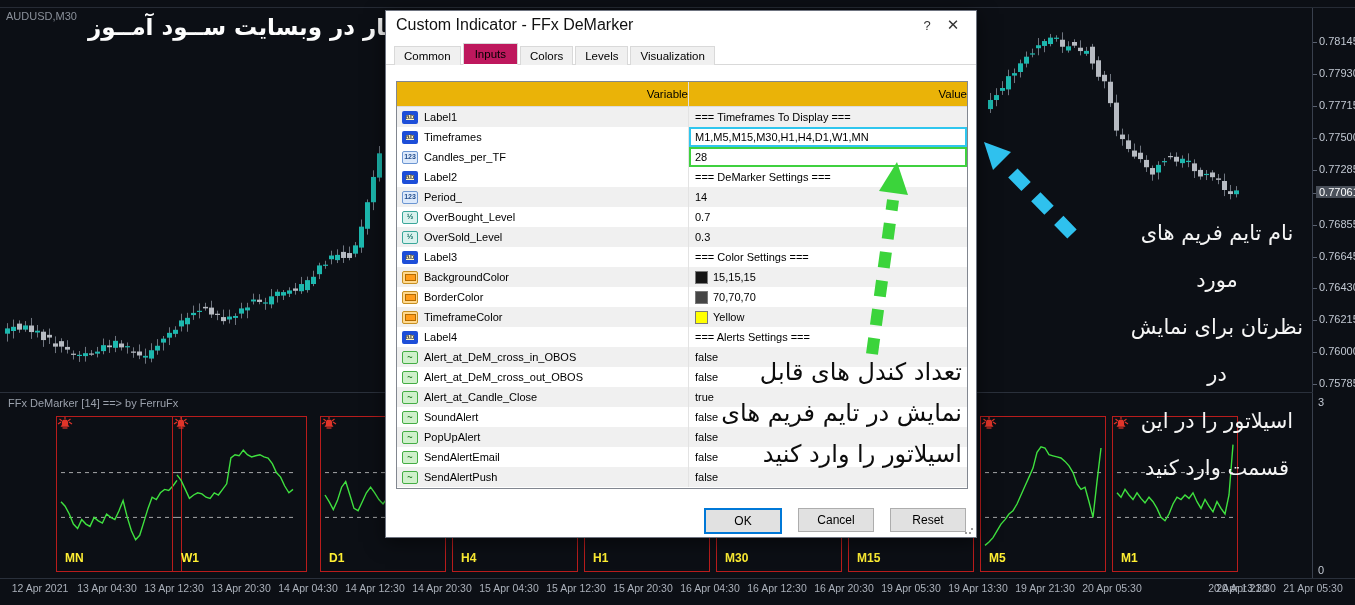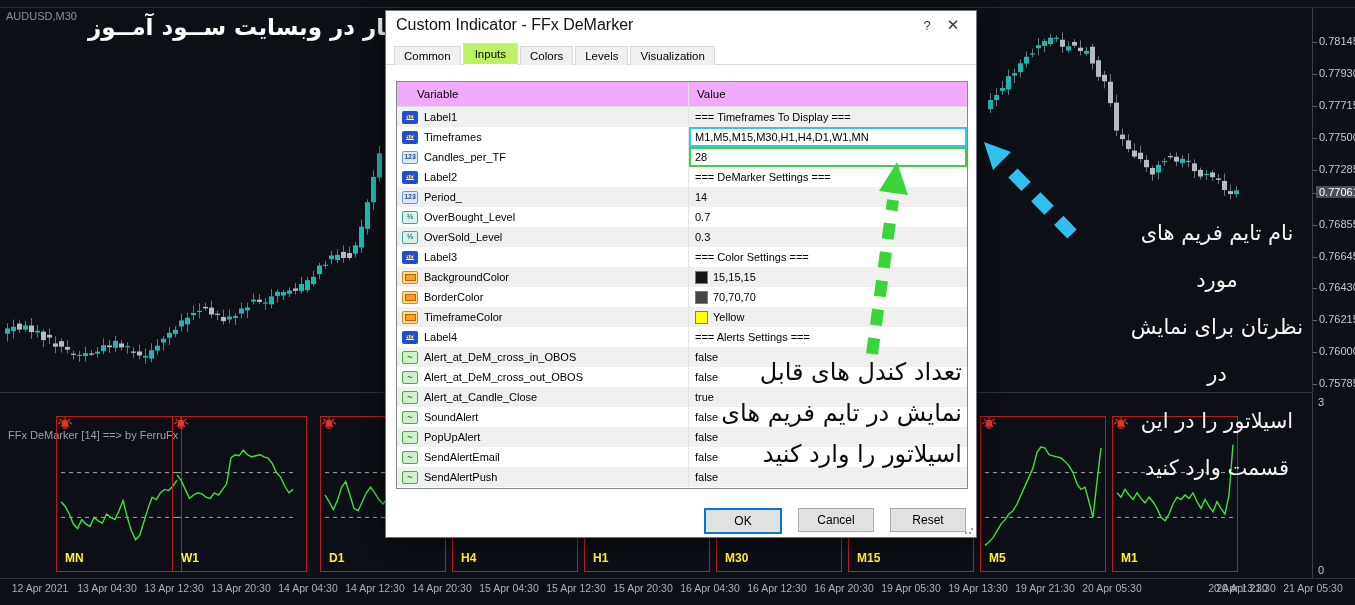--- a/index.html
+++ b/index.html
@@ -13,42 +13,42 @@
              z-index:2;font-family:"DejaVu Sans",sans-serif;}
   .v-border{position:absolute;left:1312px;top:8px;width:1px;height:570px;background:#39404d;z-index:2;}
   .h-sep{position:absolute;left:0;top:392px;width:1313px;height:1px;background:#2a303b;z-index:2;}
   .h-sep2{position:absolute;left:0;top:578px;width:1355px;height:1px;background:#2a303b;z-index:2;}
   
   .price-axis{position:absolute;left:1313px;top:0;width:42px;height:392px;z-index:3;}
   .price-label{position:absolute;left:6px;font-size:11px;color:#c2c8d2;white-space:nowrap;}
   .price-label.current{background:#4a505a;color:#fff;padding:0 3px;left:3px;}
   .price-tick{position:absolute;left:0;width:4px;height:1px;background:#5a6170;}
   
-  .ind-label{position:absolute;left:8px;top:397px;font-size:11px;color:#9ba1ac;z-index:2;margin-top:32px;}
+  .ind-label{position:absolute;left:8px;top:397px;font-size:11px;color:#9ba1ac;z-index:2;}
   .ind-scale{position:absolute;left:1318px;font-size:11px;color:#c2c8d2;z-index:3;}
   .panel{position:absolute;top:416px;height:156px;border:1px solid #b91c1c;box-sizing:border-box;z-index:2;}
   .panel svg{position:absolute;left:0;top:0;}
   .tf-label{position:absolute;left:8px;bottom:6px;font-size:12px;font-weight:bold;color:#ffef33;}
   .alarm{position:absolute;right:8px;bottom:5px;width:16px;height:14px;}
   
   .timeline{position:absolute;left:0;top:582px;width:1355px;height:20px;z-index:2;}
   .time-label{position:absolute;font-size:10.5px;color:#aab0ba;white-space:nowrap;transform:translateX(-50%);}
   
   .dialog{position:absolute;left:385px;top:10px;width:592px;height:528px;background:#ffffff;
           border:1px solid #6f7480;box-shadow:0 4px 18px rgba(0,0,0,.55);z-index:10;box-sizing:border-box;
           font-size:11.5px;color:#000;}
   .titlebar{display:flex;align-items:center;height:28px;padding:0 10px;}
   .title{flex:1;font-size:16px;color:#111;}
   .winbtn{width:26px;text-align:center;font-size:13px;color:#333;cursor:default;}
   .tabs{display:flex;align-items:flex-end;padding:8px 8px 0 8px;border-bottom:1px solid #d9d9d9;height:26px;box-sizing:border-box;}
   .tab{padding:3px 9px;border:1px solid #d9d9d9;border-bottom:none;background:#f0f0f0;font-size:11.5px;
        margin-right:2px;position:relative;top:1px;}
-  .tab.active{background:#bef264;padding:4px 11px;top:1px;border-bottom:1px solid #fff;z-index:2;}
+  .tab.active{background:#be185d;padding:4px 11px;top:1px;border-bottom:1px solid #fff;z-index:2;}
   .ptable{position:absolute;left:10px;top:70px;width:572px;height:408px;border:1px solid #828790;box-sizing:border-box;overflow:hidden;}
-  .thead{display:flex;height:24px;line-height:24px;background:#f0abfc;border-bottom:1px solid #dcdcdc;}
+  .thead{display:flex;height:24px;line-height:24px;background:#eab308;border-bottom:1px solid #dcdcdc;text-align:right;}
   .th-var{width:292px;padding-left:20px;box-sizing:border-box;border-right:1px solid #e0e0e0;}
   .th-val{flex:1;padding-left:8px;}
   .prow{display:flex;height:20px;line-height:20px;font-size:11px;}
   .prow .cell-var{width:292px;display:flex;align-items:center;padding-left:5px;box-sizing:border-box;border-right:1px solid #e3e3e3;}
   .prow .cell-val{flex:1;display:flex;align-items:center;padding-left:6px;box-sizing:border-box;}
   .cell-val.hl-cyan{box-shadow:inset 0 0 0 2px #2fc6ee;}
   .cell-val.hl-green{box-shadow:inset 0 0 0 2px #3fd13f;}
   .picon{display:inline-flex;align-items:center;justify-content:center;width:16px;height:13px;
          font-weight:bold;border-radius:2px;margin-right:6px;flex:none;box-sizing:border-box;}
   .picon.text{background:#fff3bf;border:4px solid #1d4ed8;color:#555;font-size:8px;}

